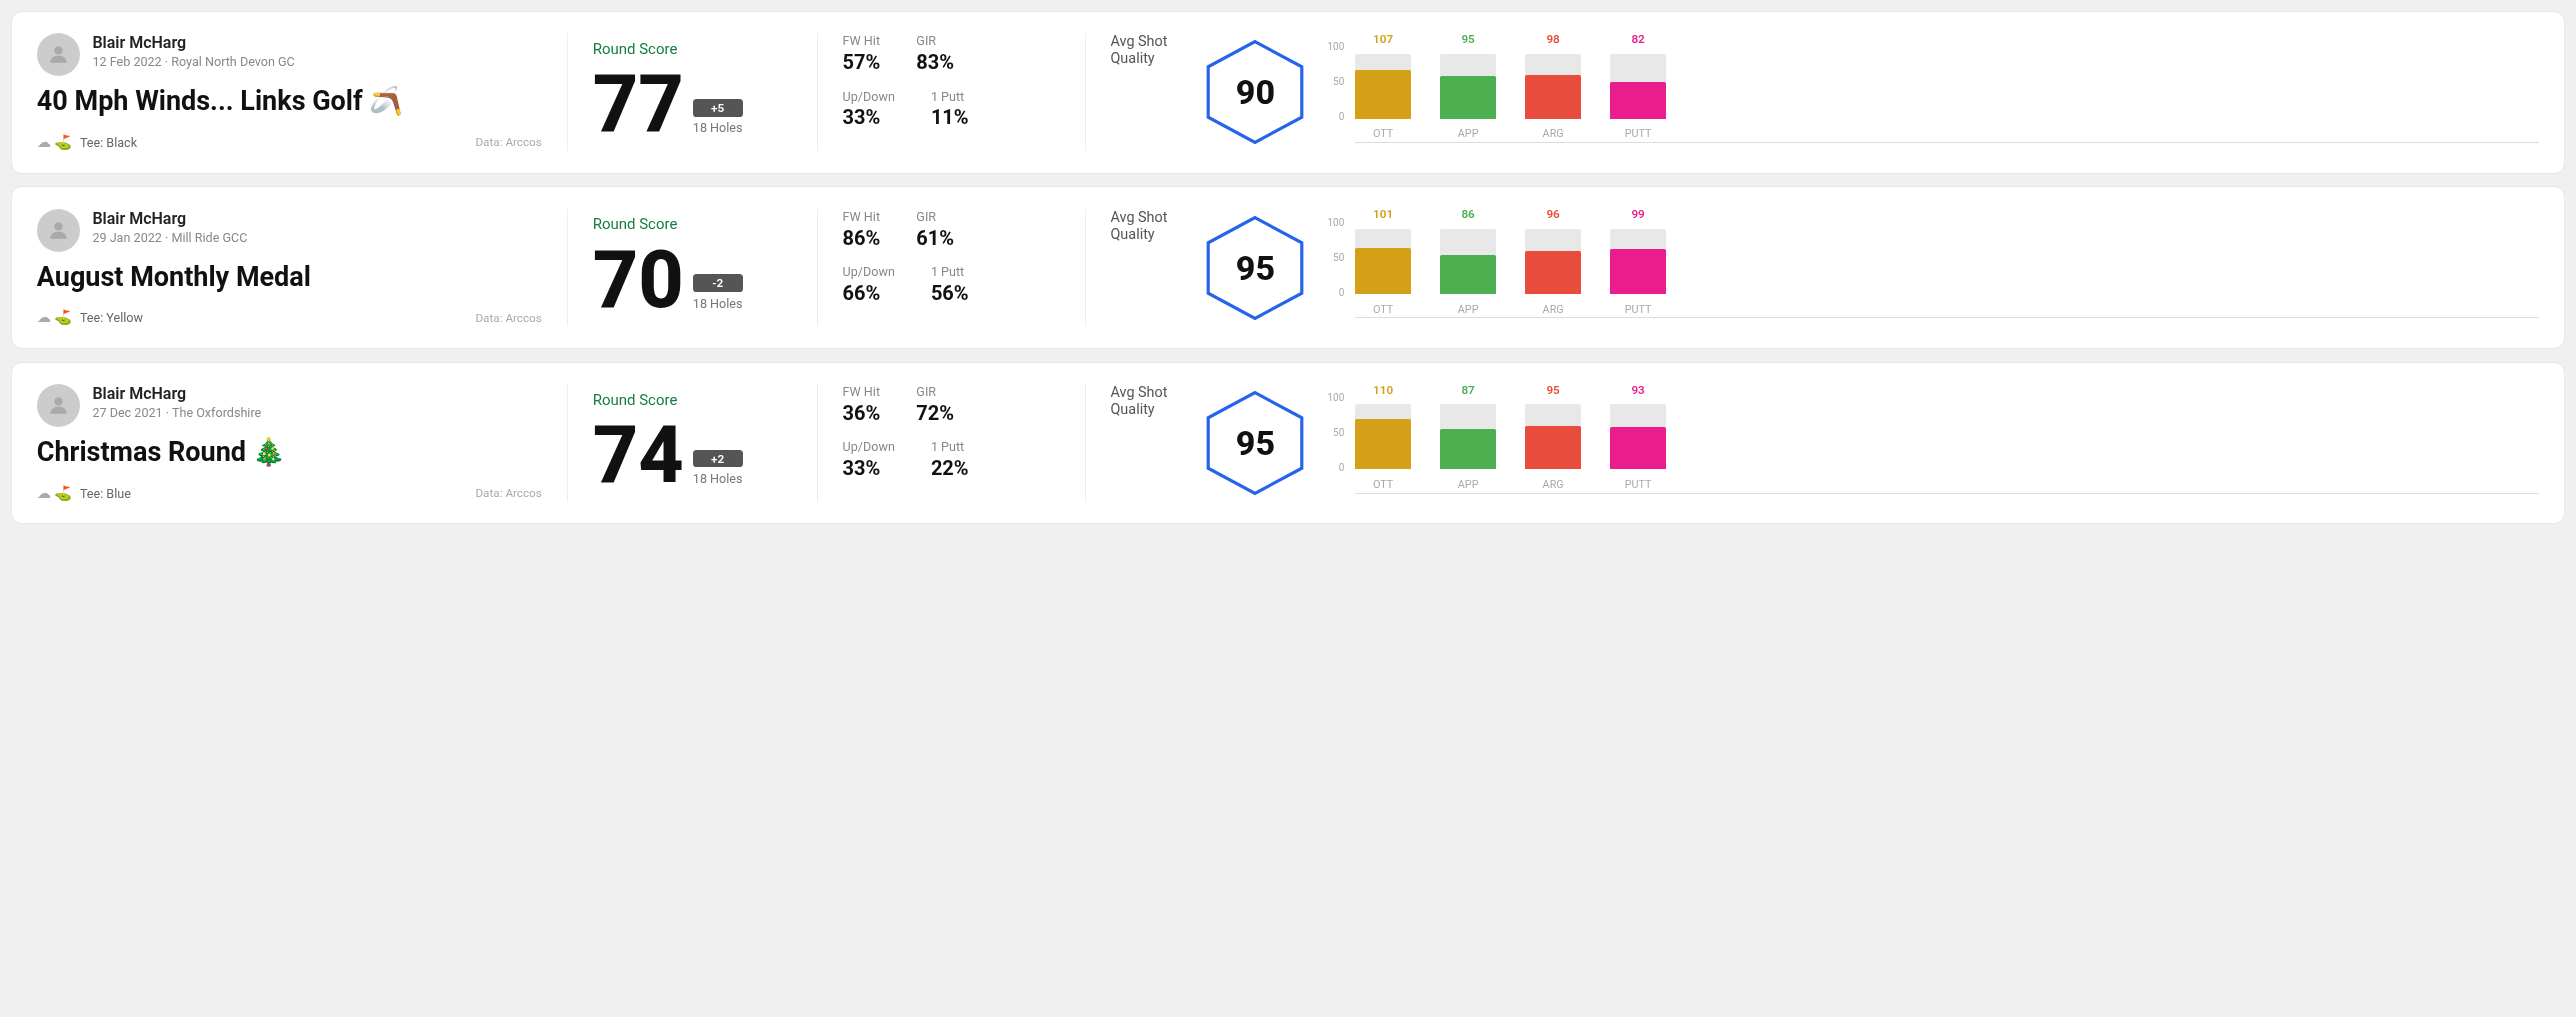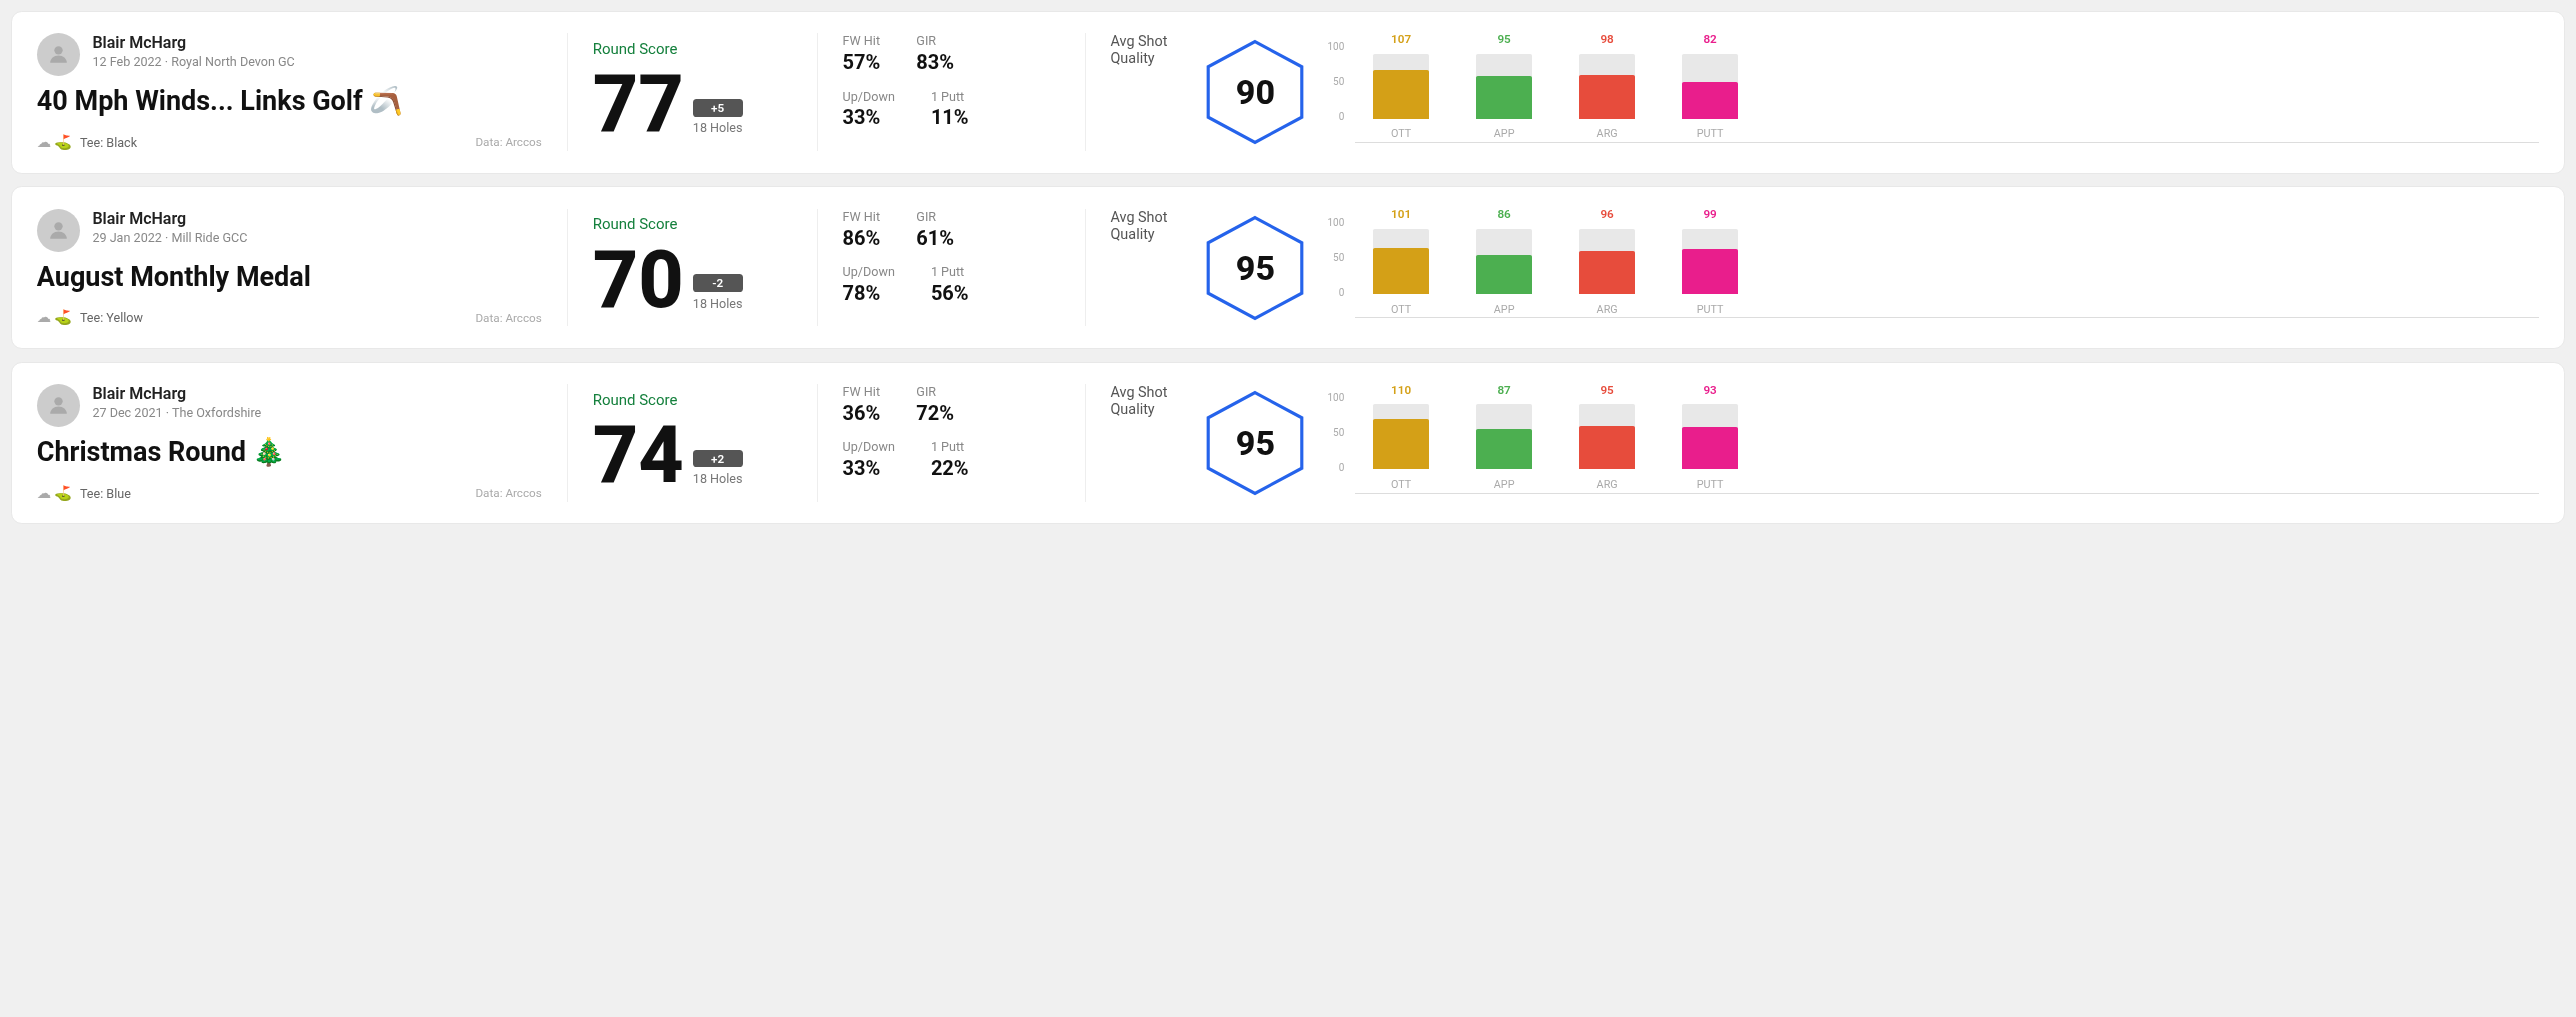--- a/index.html
+++ b/index.html
@@ -251,21 +251,20 @@
       gap: 29px;
       align-items: flex-end;
       height: 99px;
     }
 
     .bar-group {
       display: flex;
       flex-direction: column;
       align-items: center;
       gap: 5px;
-      margin-left: 18px;
     }
 
     .bar-value {
       font-size: 11.7px;
       font-weight: 600;
       margin-bottom: 2.7px;
     }
 
     .bar-wrapper {
       position: relative;
@@ -508,21 +507,21 @@
             <div class="stat-value">86%</div>
           </div>
           <div class="stat-item">
             <div class="stat-label">GIR</div>
             <div class="stat-value">61%</div>
           </div>
         </div>
         <div class="stats-row">
           <div class="stat-item">
             <div class="stat-label">Up/Down</div>
-            <div class="stat-value">78%</div>
+            <div class="stat-value">66%</div>
           </div>
           <div class="stat-item">
             <div class="stat-label">1 Putt</div>
             <div class="stat-value">56%</div>
           </div>
         </div>
       </div>
 
       <div class="divider"></div>
 

